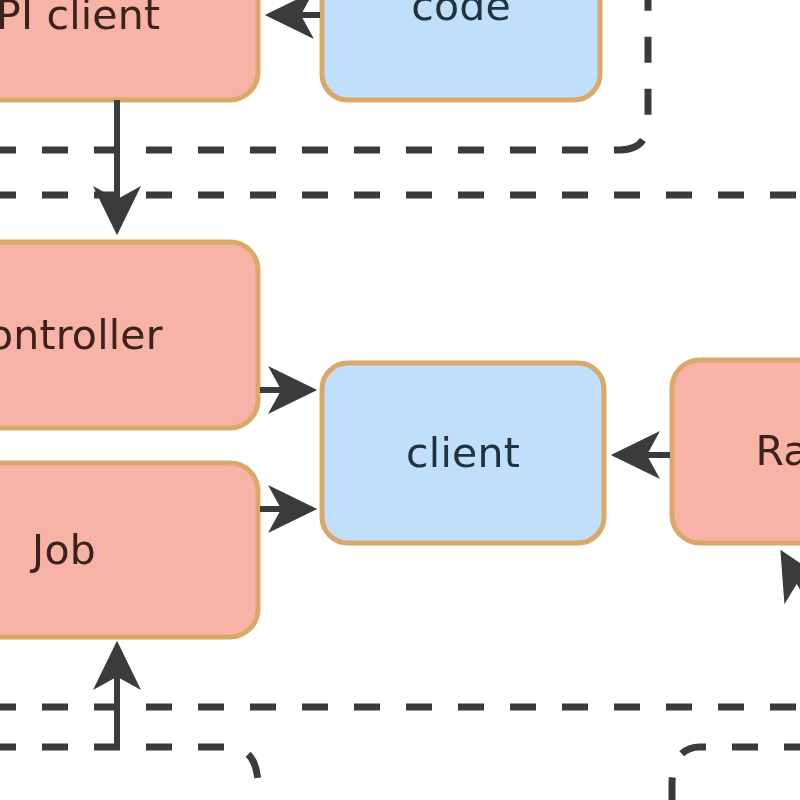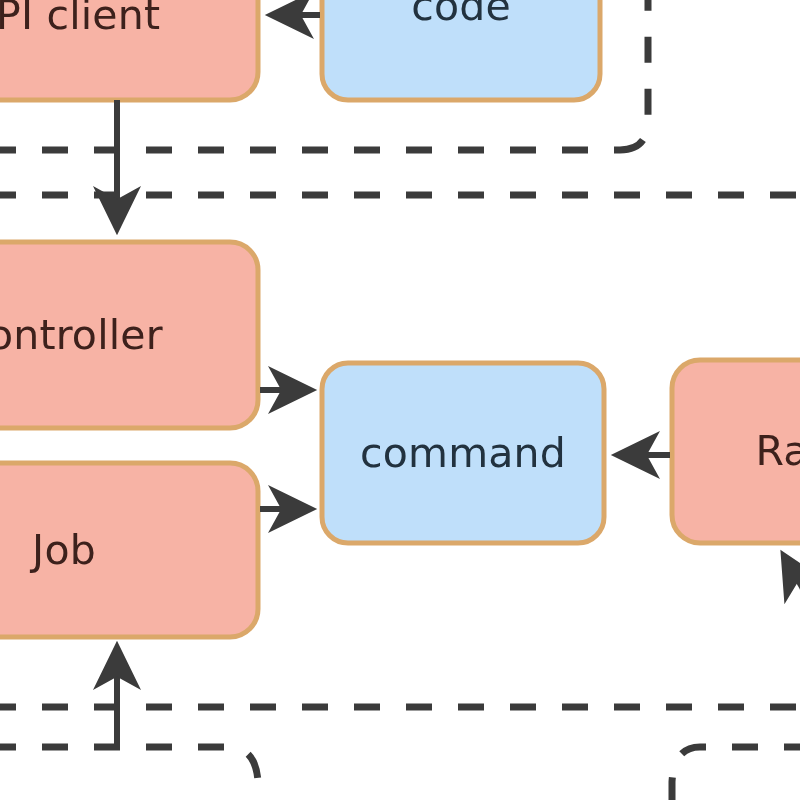--- a/index.html
+++ b/index.html
@@ -124,17 +124,17 @@
   </svg>
 
   <div class="node-label label-dark-red" style="left:-130px; top:-70px; width:388px; height:170px;">API client</div>
 
   <div class="node-label label-dark-blue" style="left:322px; top:-88px; width:278px; height:188px;">code</div>
 
   <div class="node-label label-dark-red" style="left:-130px; top:242px; width:388px; height:186px;">controller</div>
 
   <div class="node-label label-dark-red" style="left:-130px; top:463px; width:388px; height:174px;">Job</div>
 
-  <div class="node-label label-dark-blue" style="left:322px; top:363px; width:282px; height:180px;">command</div>
+  <div class="node-label label-dark-blue" style="left:322px; top:363px; width:282px; height:180px;">client</div>
 
   <div class="node-label label-dark-red" style="left:672px; top:360px; width:268px; height:183px; justify-content:center;">Rake</div>
 
 </div>
 
 </body></html>

